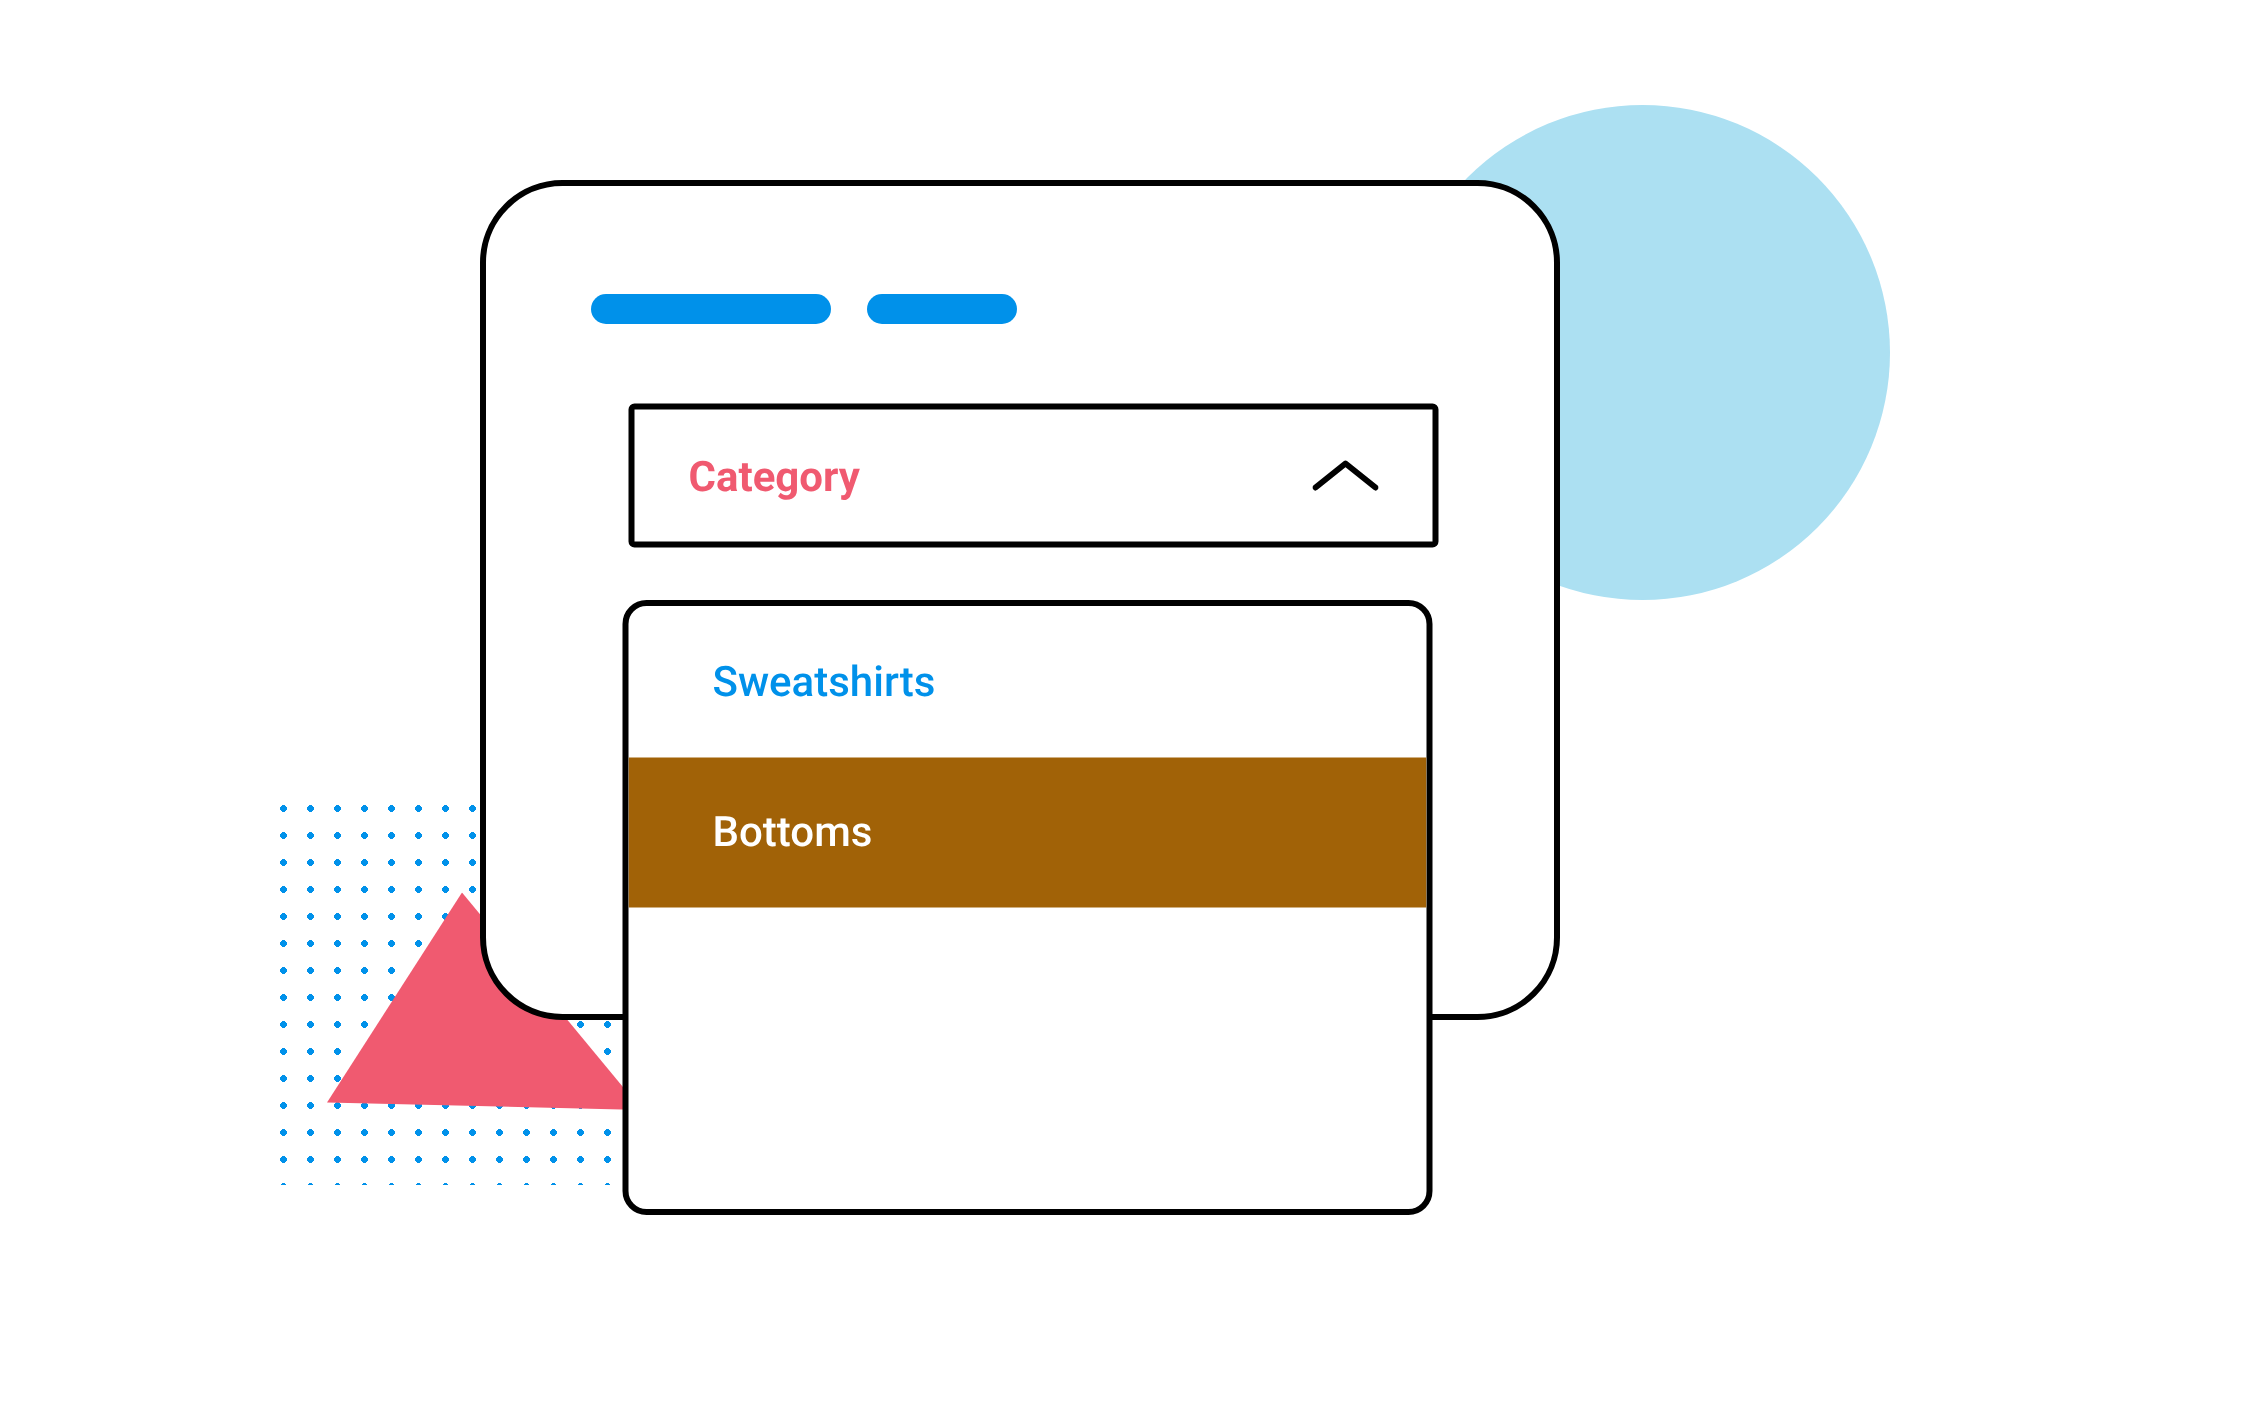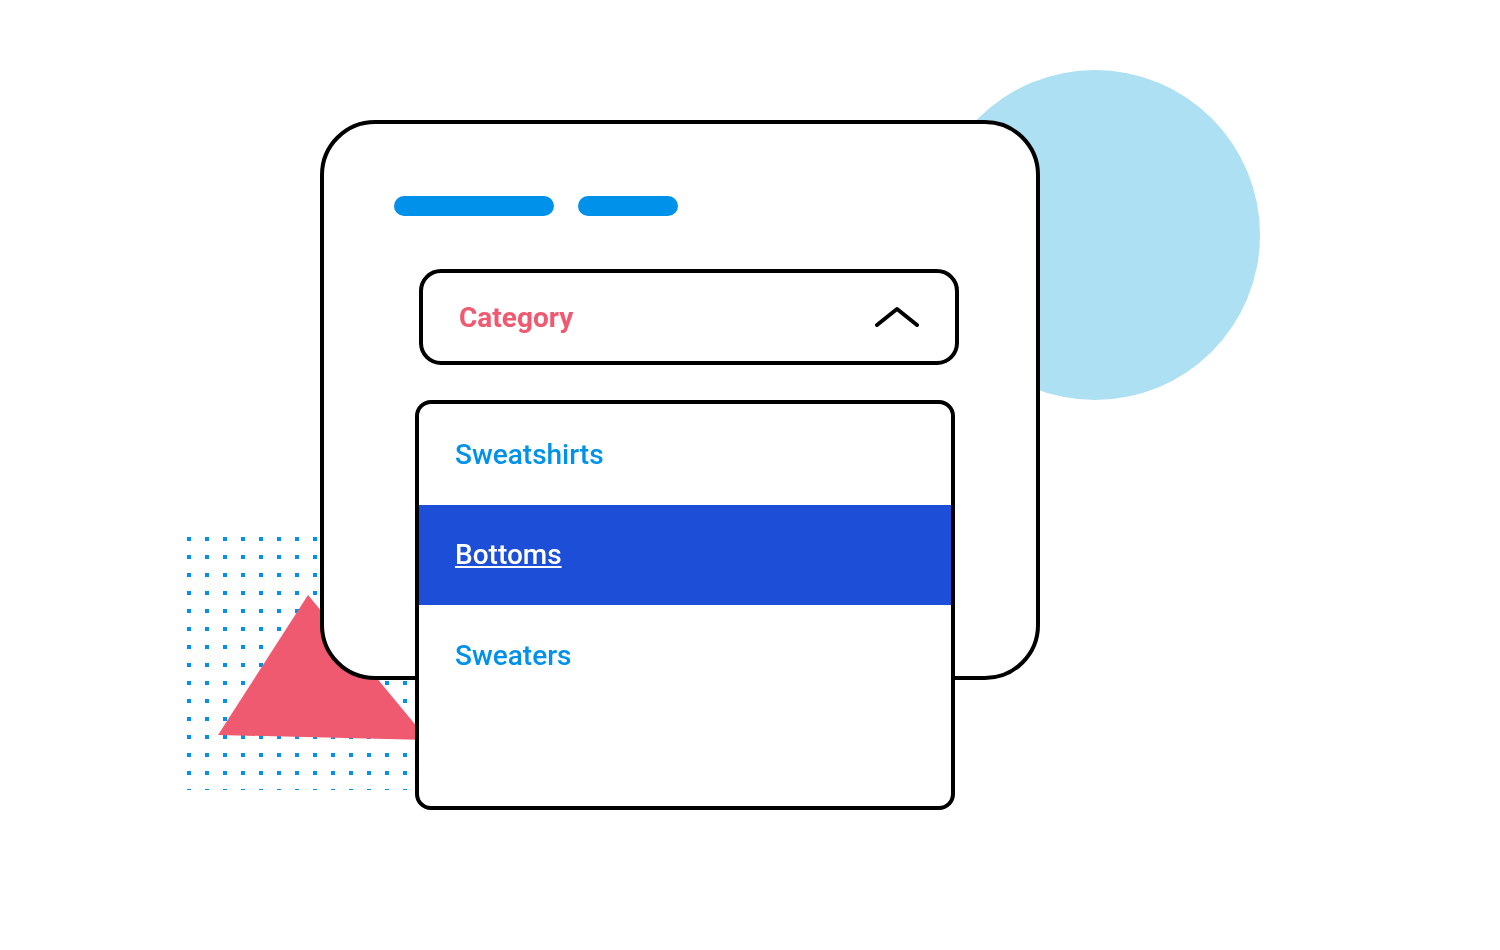--- a/index.html
+++ b/index.html
@@ -81,21 +81,21 @@
   .pill.short { width: 100px; }
 
   
   .dropdown {
     position: absolute;
     top: 145px;
     left: 95px;
     width: 540px;
     height: 96px;
     border: 4px solid #000000;
-    border-radius: 22px;
+    border-radius: 4px;
     background: #ffffff;
     box-sizing: border-box;
     display: flex;
     align-items: center;
     justify-content: space-between;
     padding: 0 36px;
     color: #f05a70;
     font-weight: 700;
     font-size: 28px;
   }
@@ -116,30 +116,29 @@
     border: 4px solid #000000;
     border-radius: 16px;
     box-sizing: border-box;
     overflow: hidden;
     z-index: 4;
   }
   .option {
     display: flex;
     align-items: center;
     height: 25%;
-    padding: 0 36px;
+    padding: 0 56px;
     font-size: 28px;
     font-weight: 500;
     color: #0091ea;
     box-sizing: border-box;
   }
   .option.selected {
-    background: #1d4ed8;
+    background: #a16207;
     color: #ffffff;
-    text-decoration: underline;
   }
 </style>
 </head>
 <body>
 
 <div class="stage">
 
   <div class="deco-circle"></div>
   <div class="deco-dots"></div>
   <svg class="deco-triangle" viewBox="0 0 210 150">
@@ -160,18 +159,15 @@
     </div>
   </div>
 
   <div class="dropdown-panel">
     <div class="option">
       <span>Sweatshirts</span>
     </div>
     <div class="option selected">
       <span>Bottoms</span>
     </div>
-    <div class="option">
-      <span>Sweaters</span>
-    </div>
   </div>
 
 </div>
 
 </body></html>

